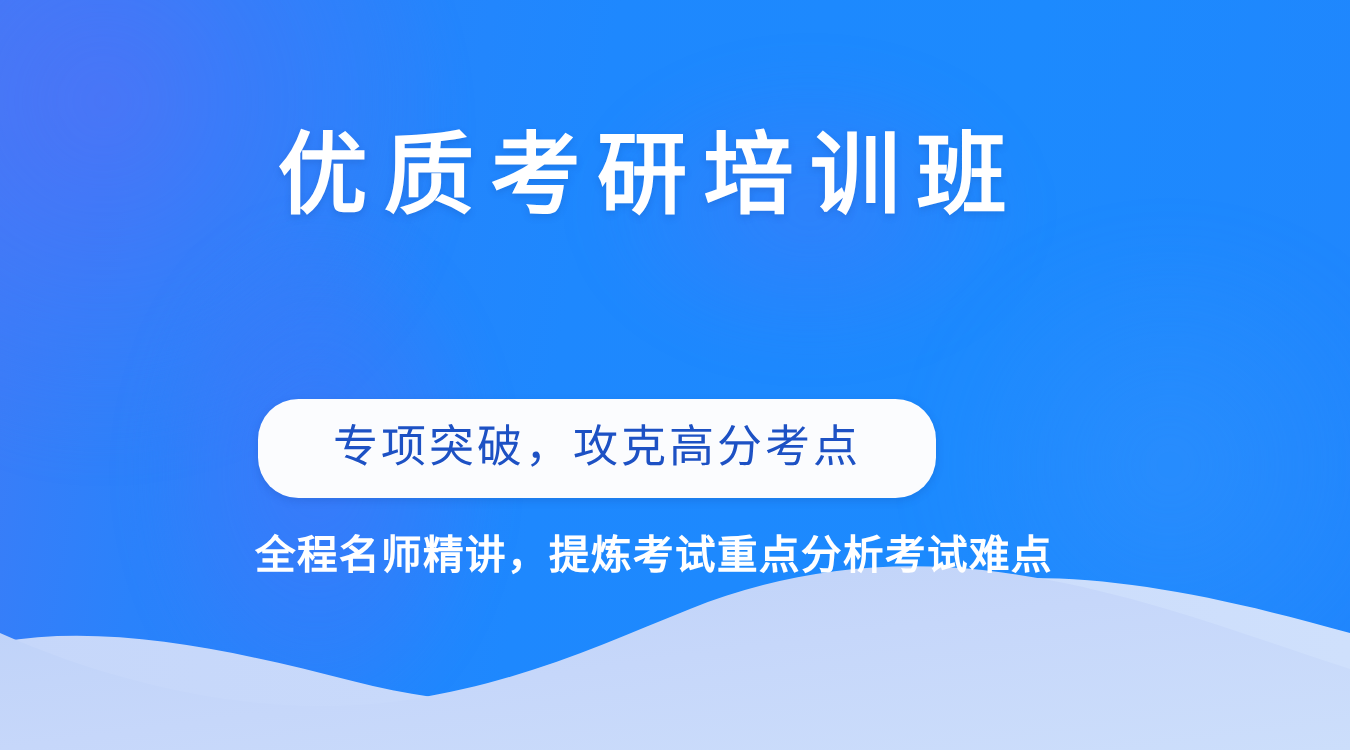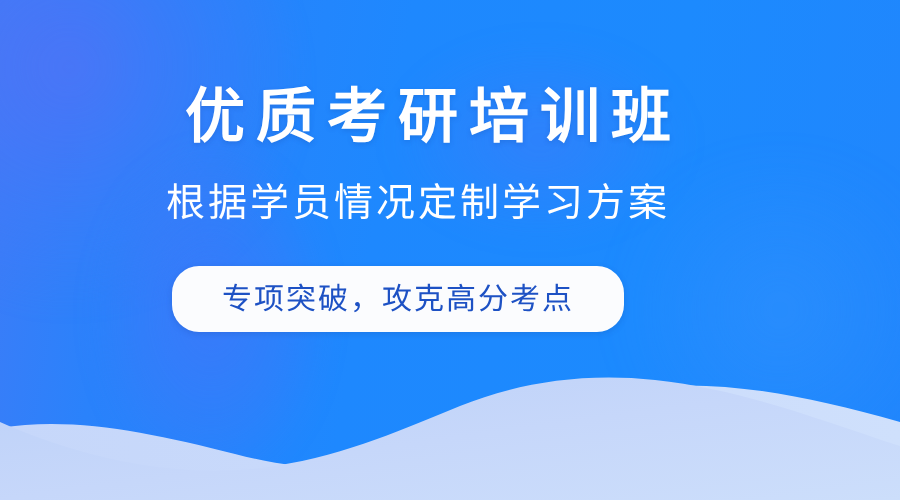--- a/index.html
+++ b/index.html
@@ -187,21 +187,21 @@
       </linearGradient>
     </defs>
     <path fill="url(#waveBackGrad)" d="M0,58 C70,46 150,62 235,84 C320,106 380,100 445,78 C510,56 570,26 640,18 C720,9 800,24 900,52 L900,130 L0,130 Z"></path>
     <path fill="url(#waveFrontGrad)" d="M0,52 C90,92 190,110 275,96 C350,84 405,58 460,36 C515,14 580,2 655,10 C745,20 820,50 900,76 L900,130 L0,130 Z"></path>
   </svg>
 
   <div class="content">
 
     <div class="title">优质考研培训班</div>
 
-    <div class="subtitle">根据学员情况定制学习方案</div>
 
     <div class="pill">
       <span class="pill-text">专项突破，攻克高分考点</span>
     </div>
 
+    <div class="tagline">全程名师精讲，提炼考试重点分析考试难点</div>
 
   </div>
 </div>
 
 </body></html>

